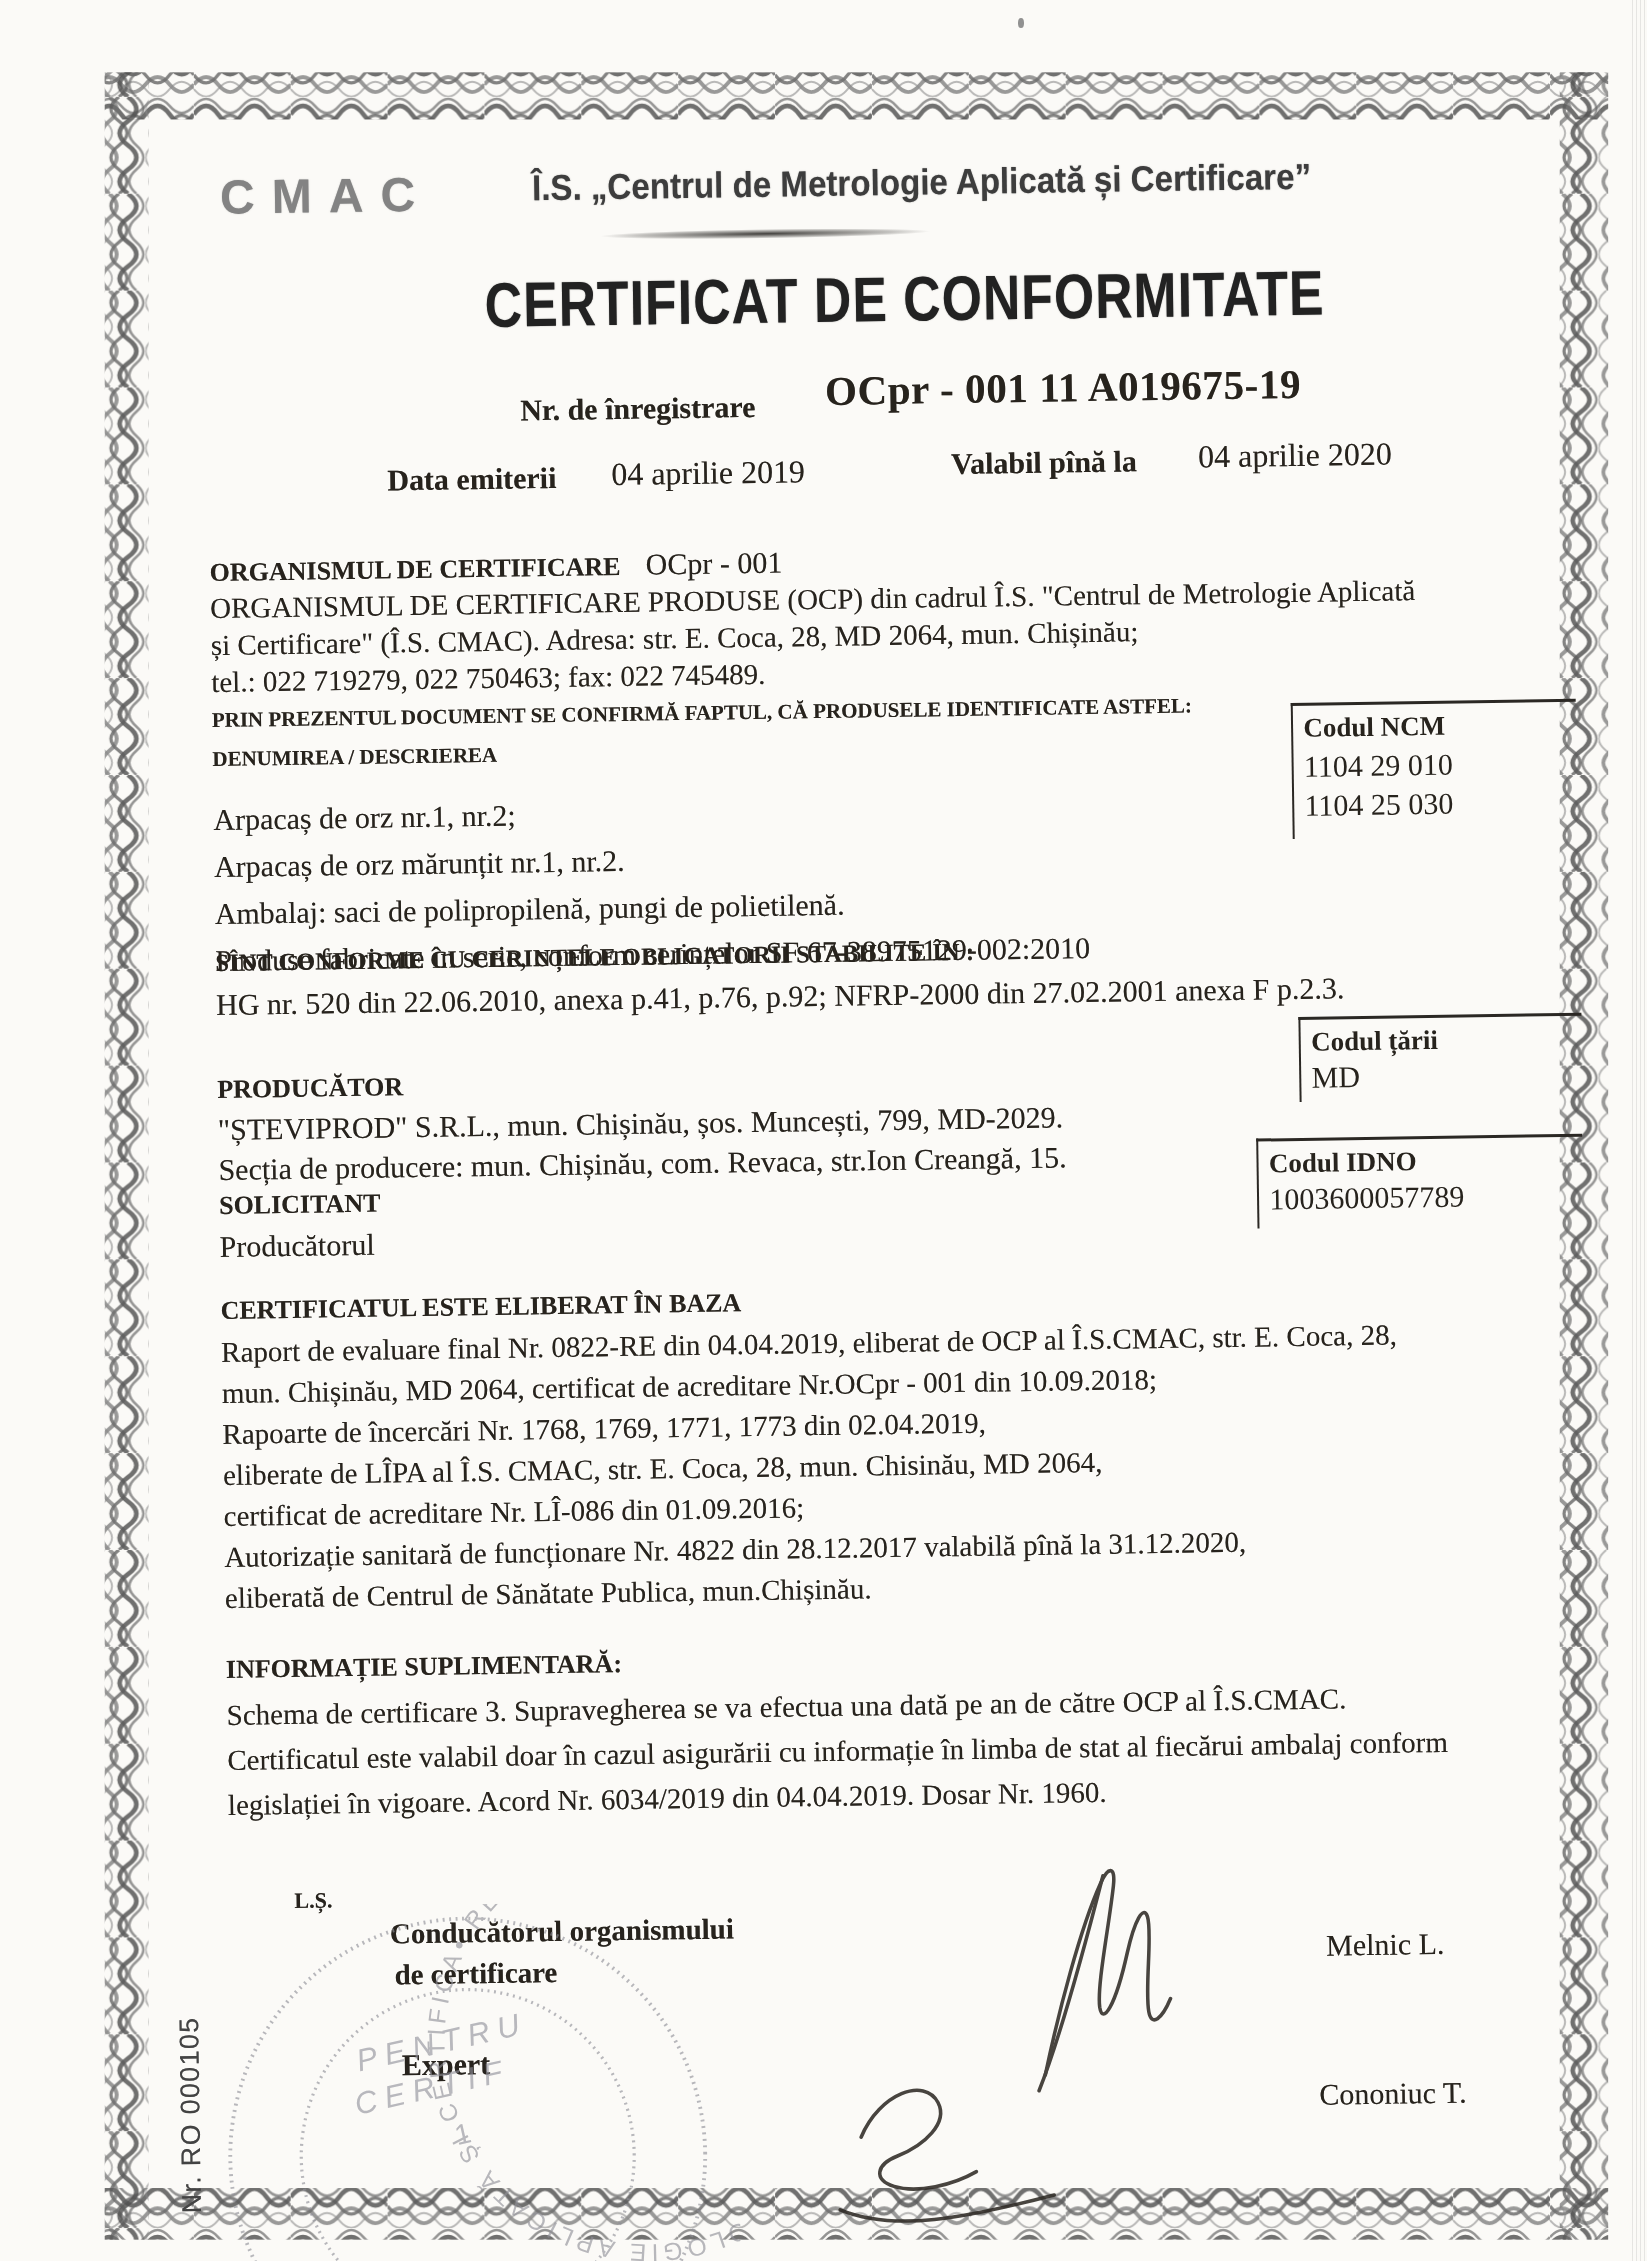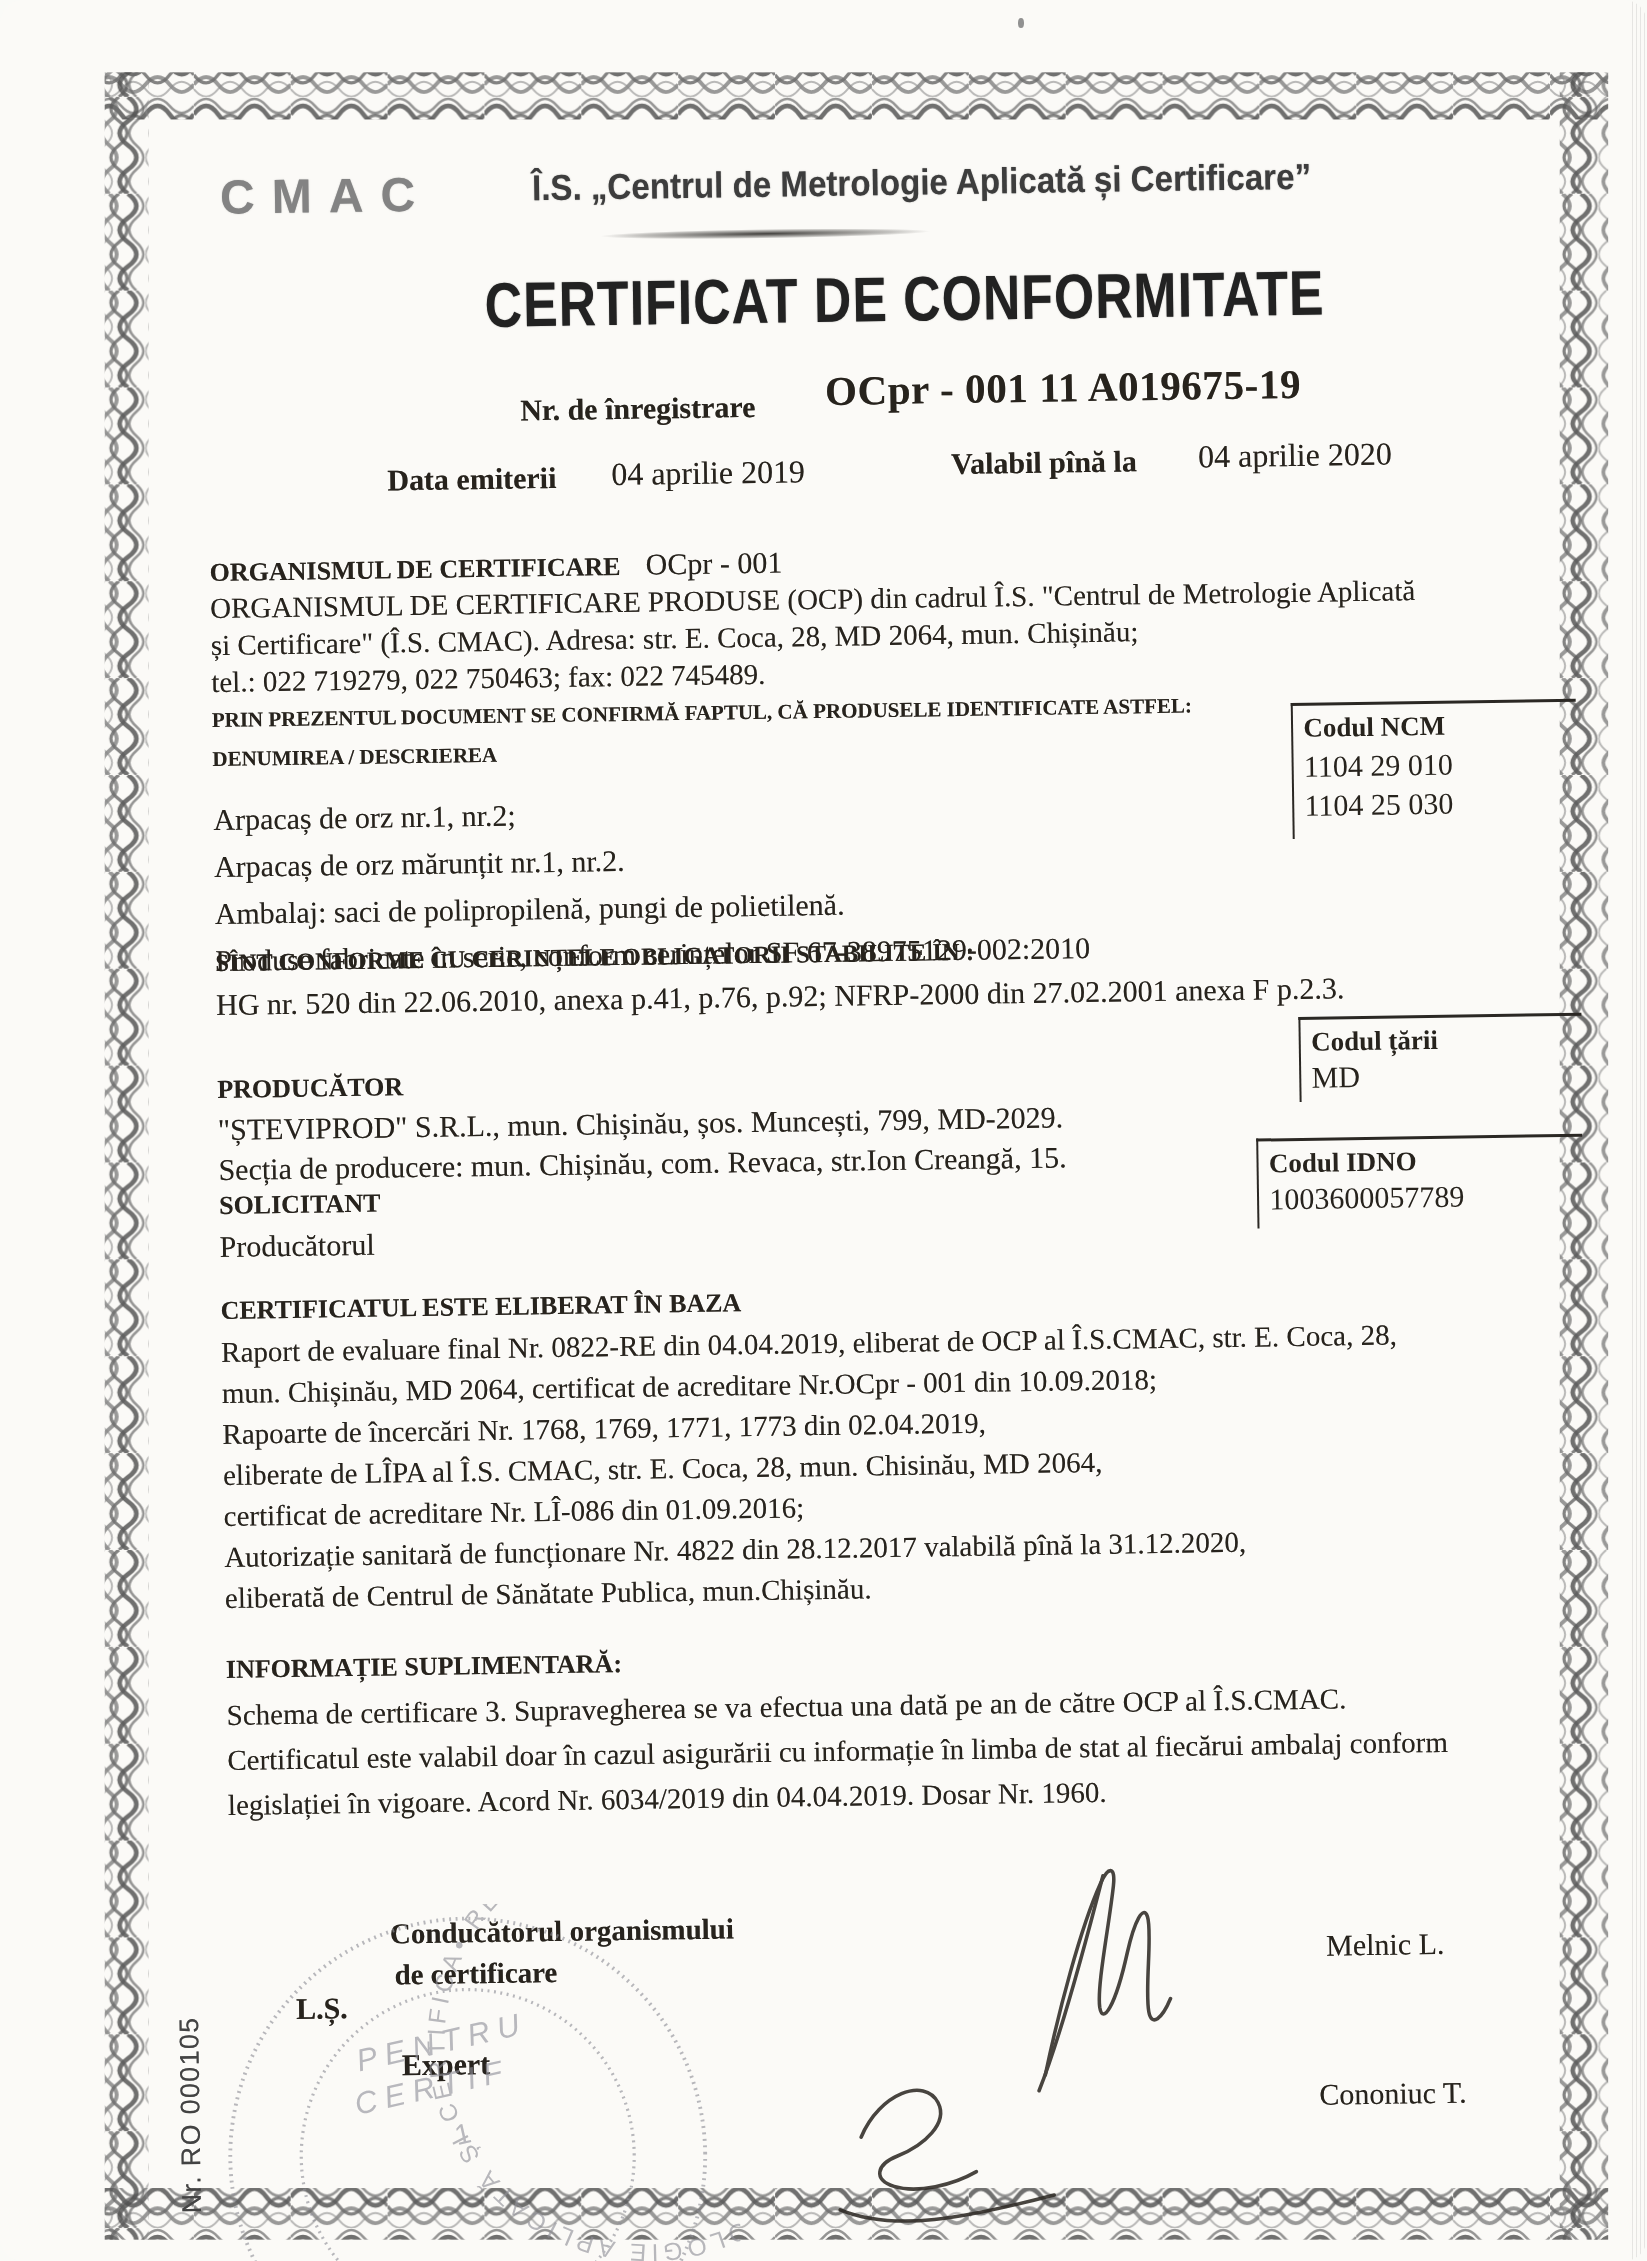--- a/index.html
+++ b/index.html
@@ -1,17 +1,17 @@
 <!DOCTYPE html>
 <html style="--ink: #27231d; --paper: #fbfaf7; --stamp: #8f8f97; --border: #5f5f5f;font-size:10.3px"><head>
 <meta charset="utf-8">
 <style>
   html,body{margin:0;padding:0;background:#fafaf7;}
   .page{position:relative;width:1647px;height:2261px;background:#fbfaf7;overflow:hidden;
-        font-family:"Liberation Serif","DejaVu Serif",serif;color:var(--ink,#27231d);border-radius:23px;}
+        font-family:"Liberation Serif","DejaVu Serif",serif;color:var(--ink,#27231d);}
   .content{position:absolute;left:0;top:0;width:1647px;height:2261px;
            transform:rotate(-0.85deg);transform-origin:824px 1130px;}
   .t{position:absolute;white-space:nowrap;text-shadow:0 0 0.6px rgba(40,36,30,.45);}
   .b{font-weight:700;}
   .logo{font-family:"Liberation Sans","DejaVu Sans",sans-serif;font-weight:700;
         font-size:48px;letter-spacing:17px;color:#838383;text-shadow:0 0 1.3px rgba(130,130,130,.6);}
   .institute{font-family:"Liberation Sans","DejaVu Sans",sans-serif;font-weight:700;font-size:36px;
         color:#3d3d3d;transform:scaleX(.92);transform-origin:left top;text-shadow:0 0 1.3px rgba(60,60,60,.5);}
   .doc-title{font-family:"Liberation Sans","DejaVu Sans",sans-serif;font-weight:700;font-size:63px;
         color:#222;transform:scaleX(.82);transform-origin:left top;letter-spacing:1.3px;
@@ -133,21 +133,21 @@
 
     <div class="t b" style="left:218px;top:1646px;font-size:26px;">INFORMAȚIE SUPLIMENTARĂ:</div>
     <div class="group" style="left:218px;top:1684px;font-size:29px;line-height:45px;">
       <div>Schema de certificare 3. Supravegherea se va efectua una dată pe an de către OCP al Î.S.CMAC.</div>
       <div>Certificatul este valabil doar în cazul asigurării  cu informație în limba de stat al fiecărui ambalaj conform</div>
       <div>legislației în vigoare. Acord Nr. 6034/2019 din 04.04.2019. Dosar Nr. 1960.</div>
     </div>
 
     <div class="t b" style="left:378px;top:1911px;font-size:29px;">Conducătorul organismului</div>
     <div class="t b" style="left:382px;top:1952px;font-size:29px;">de certificare</div>
-    <div class="t b" style="left:283px;top:1984px;font-size:30px;">L.Ș.</div>
+    <div class="t b" style="left:283px;top:1880px;font-size:22px;">L.Ș.</div>
     <div class="t b" style="left:388px;top:2042px;font-size:30px;">Expert</div>
     <div class="t" style="left:1314px;top:1936px;font-size:30px;">Melnic L.</div>
     <div class="t" style="left:1305px;top:2085px;font-size:30px;">Cononiuc T.</div>
 
     <svg width="530" height="362" viewBox="0 0 820 561" style="position:absolute;left:194px;top:1899px;opacity:.62;">
       <defs>
         <path id="ringPath" d="M400 75 A315 315 0 1 1 399.9 75.2"></path>
       </defs>
       <circle cx="400" cy="390" r="368" fill="none" stroke="#8f8f97" stroke-width="6" stroke-dasharray="3 7"></circle>
       <circle cx="400" cy="390" r="258" fill="none" stroke="#8f8f97" stroke-width="5" stroke-dasharray="3 7"></circle>

